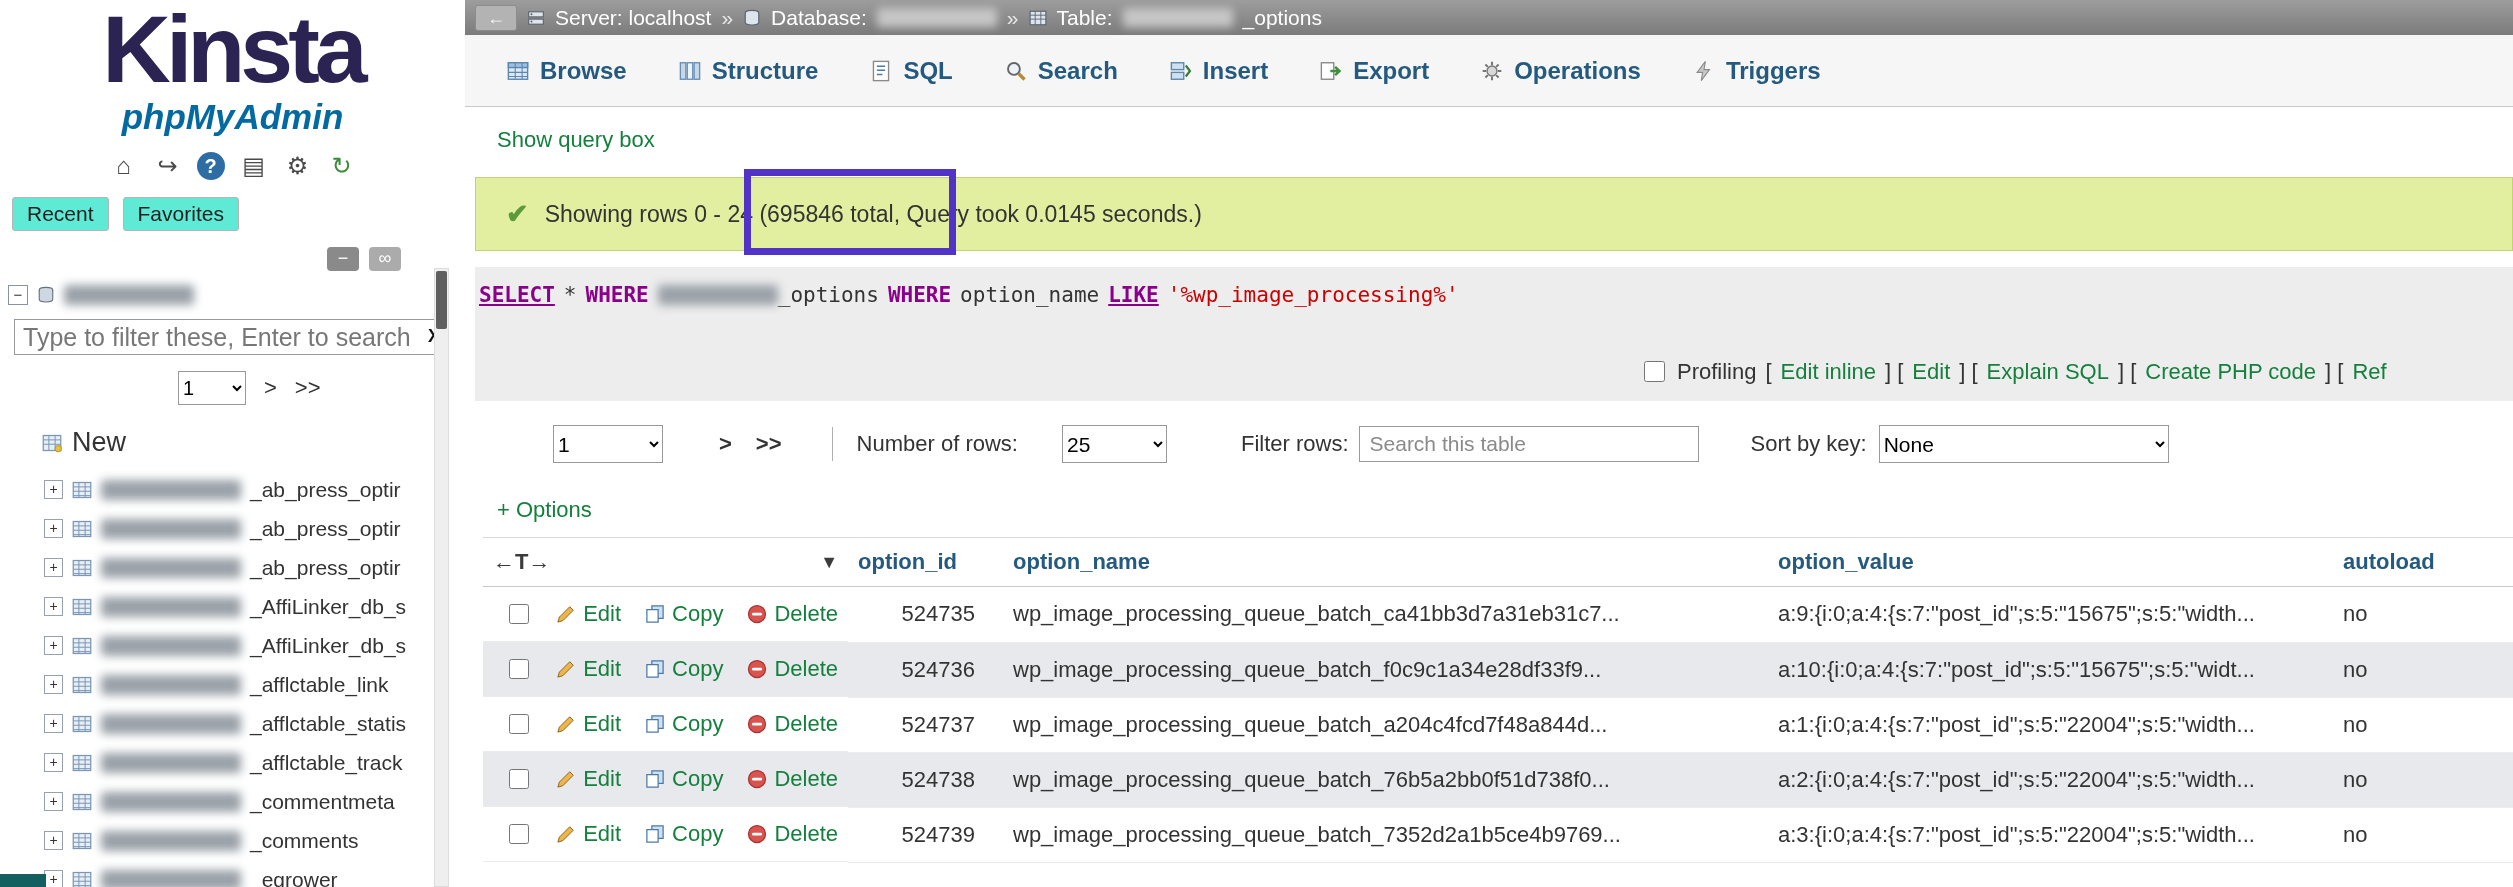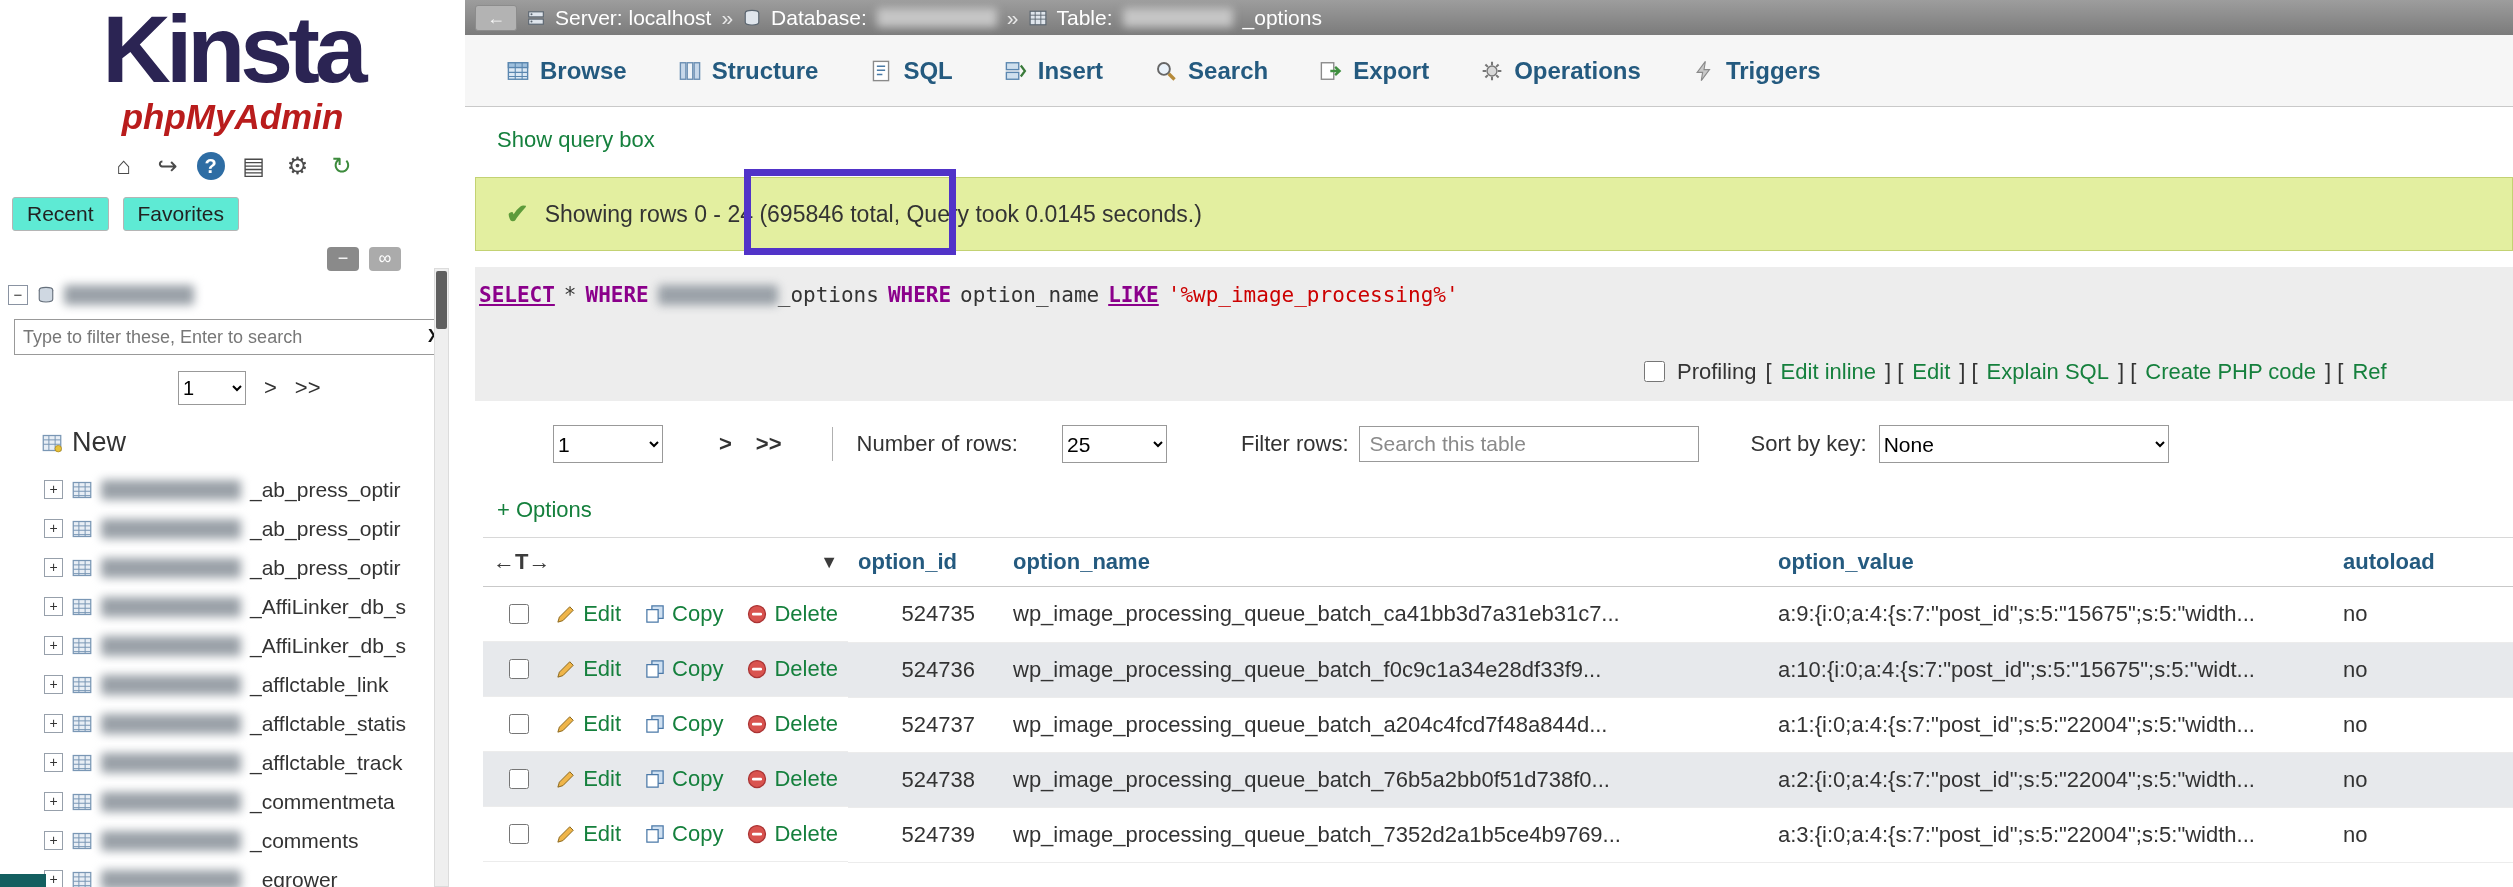--- a/index.html
+++ b/index.html
@@ -8,35 +8,35 @@
     font-family:"Liberation Sans",sans-serif;background:#fff;color:#333;
   }
   svg{display:block;}
   .i16{width:20px;height:20px;}
   .i22{width:22px;height:22px;}
   .i14{width:18px;height:18px;}
 
   
   .sidebar{position:absolute;left:0;top:0;width:465px;height:887px;background:#fff;overflow:hidden;border-right:1px solid #e2e2e2;}
   .logo{font-size:95px;font-weight:bold;color:#2b2453;text-align:center;letter-spacing:-5px;line-height:1.0;padding-top:2px;}
-  .logo-sub{font-size:35px;font-weight:bold;font-style:italic;color:#b91c1c;text-align:center;margin-top:0;}
+  .logo-sub{font-size:35px;font-weight:bold;font-style:italic;color:#0369a1;text-align:center;margin-top:0;}
   .hdr-icons{display:flex;justify-content:center;align-items:center;gap:14px;margin-top:14px;}
   .hicon{width:30px;height:30px;font-size:24px;line-height:30px;text-align:center;color:#4a4a4a;}
   .hicon.help{background:#2e6da4;color:#fff;border-radius:50%;font-size:20px;font-weight:bold;width:28px;height:28px;line-height:28px;}
   .hicon.reload{color:#3d8b3d;}
   .sb-tabs{display:flex;gap:14px;padding:16px 0 0 12px;}
   .sb-tab{border:1px solid #b5b5b5;background:#5eead4;border-radius:3px;padding:4px 14px;font-size:21px;color:#222;}
   .panel-ctl{display:flex;justify-content:flex-end;gap:10px;padding:16px 64px 0 0;}
   .pctl{width:32px;height:24px;background:#8a8a8a;color:#fff;border-radius:4px;text-align:center;line-height:23px;font-size:18px;}
   .pctl.lighter{background:#ababab;}
   .tree-root{display:flex;align-items:center;gap:9px;padding:14px 0 0 8px;}
   .minus-box{width:20px;height:20px;border:1px solid #8a93a2;color:#333;font-size:15px;line-height:18px;text-align:center;background:#fff;box-sizing:border-box;}
   .redacted{display:inline-block;background:#9aa1a8;border-radius:2px;filter:blur(5px);height:20px;vertical-align:middle;} .w110{width:110px;} .w130{width:130px;} .w140{width:140px;} .w120{width:120px;}
   .filter-wrap{position:relative;margin:14px 16px 0 14px;}
-  .filter-wrap input{width:100%;height:36px;box-sizing:border-box;border:1px solid #999;font-size:18px;padding:0 34px 0 8px;font-family:"Liberation Sans",sans-serif;}
+  .filter-wrap input{width:100%;height:36px;box-sizing:border-box;border:1px solid #999;font-size:25px;padding:0 34px 0 8px;font-family:"Liberation Sans",sans-serif;}
   .filter-wrap input::placeholder{color:#777;}
   .filter-x{position:absolute;right:9px;top:7px;font-weight:bold;font-size:18px;color:#111;}
   .sb-pager{display:flex;align-items:center;gap:18px;padding:16px 0 0 178px;font-size:22px;color:#333;}
   .sb-pager select{font-size:20px;height:34px;border:1px solid #999;background:#fff;min-width:68px;}
   .sb-pager .plink{font-size:22px;color:#333;}
   .new-row{display:flex;align-items:center;gap:10px;padding:22px 0 8px 42px;font-size:27px;color:#333;}
   .tree-list{margin-top:4px;}
   .tree-item{display:flex;align-items:center;gap:9px;height:39px;padding-left:44px;font-size:21px;color:#333;white-space:nowrap;overflow:hidden;}
   .plus-box{flex:0 0 auto;width:19px;height:19px;border:1px solid #97a0ab;color:#333;font-size:14px;line-height:17px;text-align:center;background:#fff;box-sizing:border-box;}
   .sb-scroll{position:absolute;right:16px;top:268px;bottom:0;width:13px;background:#efefef;border:1px solid #dcdcdc;}
@@ -294,32 +294,32 @@
     </div>
     <div class="tab">
       <svg class="i22" viewBox="0 0 16 16">
           <rect x="2.5" y="1" width="11" height="14" fill="#fff" stroke="#8a8a8a"></rect>
           <path d="M5 4.5h6M5 7.5h6M5 10.5h4" stroke="#4a7aa5" stroke-width="1.1"></path>
         </svg>
       <span>SQL</span>
     </div>
     <div class="tab">
       <svg class="i22" viewBox="0 0 16 16">
+          <circle cx="6.5" cy="6.5" r="4.3" fill="#eaf2fa" stroke="#666" stroke-width="1.4"></circle>
+          <line x1="10" y1="10" x2="14.2" y2="14.2" stroke="#b58a3a" stroke-width="2.4"></line>
+        </svg>
+      <span>Search</span>
+    </div>
+    <div class="tab">
+      <svg class="i22" viewBox="0 0 16 16">
           <rect x="1" y="2" width="9" height="5" fill="#cfe0ee" stroke="#5b87b0"></rect>
           <rect x="1" y="9" width="9" height="5" fill="#cfe0ee" stroke="#5b87b0"></rect>
           <path d="M11.5 4l3 4-3 4" fill="none" stroke="#3a7a3a" stroke-width="1.6"></path>
         </svg>
       <span>Insert</span>
-    </div>
-    <div class="tab">
-      <svg class="i22" viewBox="0 0 16 16">
-          <circle cx="6.5" cy="6.5" r="4.3" fill="#eaf2fa" stroke="#666" stroke-width="1.4"></circle>
-          <line x1="10" y1="10" x2="14.2" y2="14.2" stroke="#b58a3a" stroke-width="2.4"></line>
-        </svg>
-      <span>Search</span>
     </div>
     <div class="tab">
       <svg class="i22" viewBox="0 0 16 16">
           <rect x="1" y="2" width="9" height="12" fill="#fff" stroke="#8a8a8a"></rect>
           <path d="M7.5 8h6.5M11 5l3.2 3L11 11" stroke="#3f8f3f" stroke-width="1.8" fill="none"></path>
         </svg>
       <span>Export</span>
     </div>
     <div class="tab">
       <svg class="i22" viewBox="0 0 16 16">

